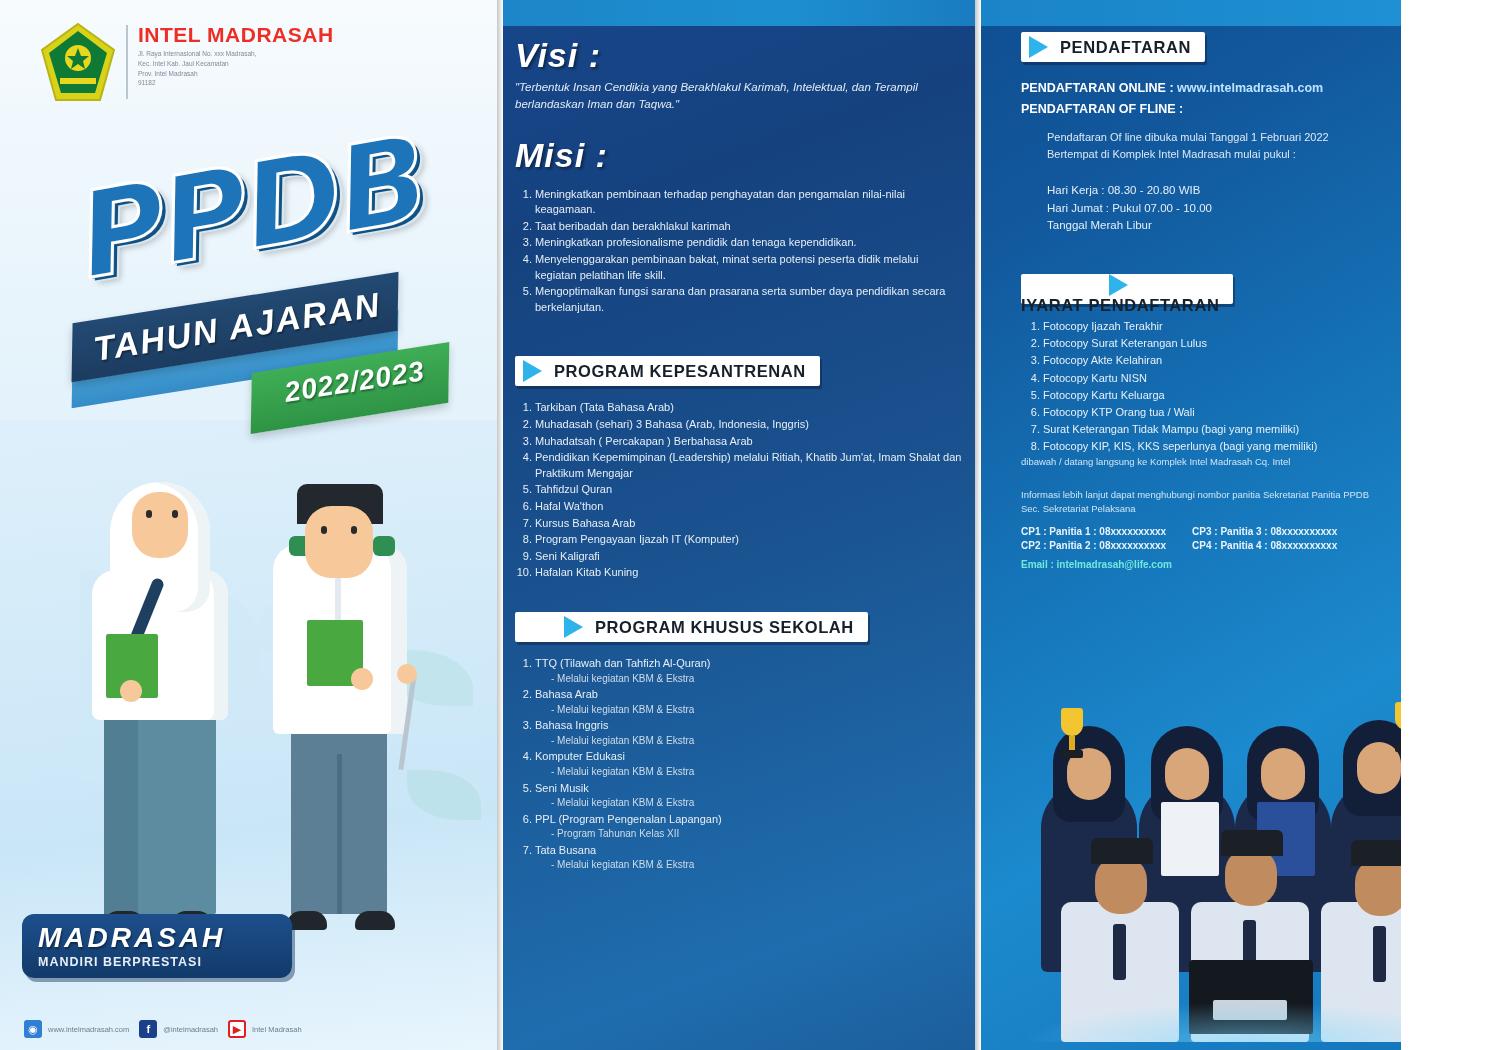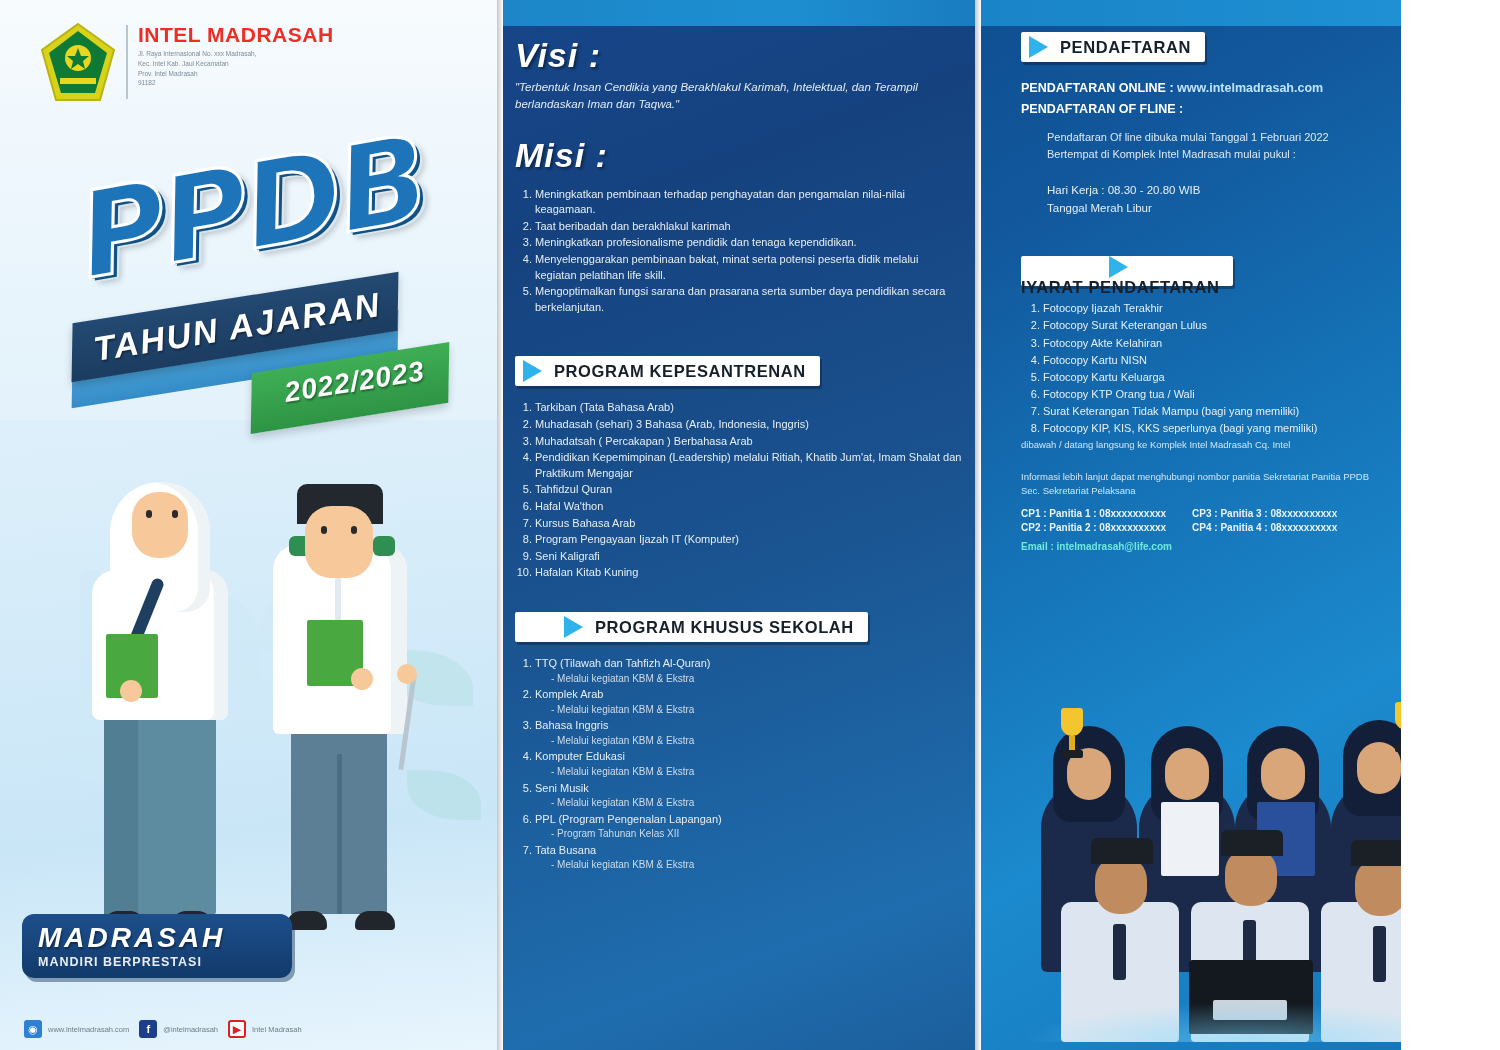--- a/index.html
+++ b/index.html
@@ -352,21 +352,21 @@
         <li>Hafalan Kitab Kuning</li>
       </ol>
 
       <div class="sec-head" style="margin-top:30px;padding-left:41px;">
         <span class="tri"></span>
         <span class="txt">PROGRAM KHUSUS SEKOLAH</span>
       </div>
       <ol class="clean" style="margin-top:14px;max-width:430px;">
         <li><span>TTQ (Tilawah dan Tahfizh Al-Quran)</span>
           <div class="sub">Melalui kegiatan KBM &amp; Ekstra</div></li>
-        <li><span>Komplek Arab</span>
+        <li><span>Bahasa Arab</span>
           <div class="sub">Melalui kegiatan KBM &amp; Ekstra</div></li>
         <li><span>Bahasa Inggris</span>
           <div class="sub">Melalui kegiatan KBM &amp; Ekstra</div></li>
         <li><span>Komputer Edukasi</span>
           <div class="sub">Melalui kegiatan KBM &amp; Ekstra</div></li>
         <li><span>Seni Musik</span>
           <div class="sub">Melalui kegiatan KBM &amp; Ekstra</div></li>
         <li><span>PPL (Program Pengenalan Lapangan)</span>
           <div class="sub">Program Tahunan Kelas XII</div></li>
         <li><span>Tata Busana</span>
@@ -387,20 +387,21 @@
       <div class="r-line" style="margin-top:16px;">
         <span>PENDAFTARAN ONLINE :</span>
         <span class="r-url">www.intelmadrasah.com</span>
       </div>
       <div class="r-line">PENDAFTARAN OF FLINE :</div>
 
       <div class="r-ind" style="margin-top:8px;">Pendaftaran Of line dibuka mulai Tanggal 1 Februari 2022</div>
       <div class="r-ind">Bertempat di Komplek Intel Madrasah mulai pukul :</div>
 
       <div class="r-hours" style="margin-top:18px;">Hari Kerja : 08.30 - 20.80 WIB</div>
+      <div class="r-hours">Hari Jumat : Pukul 07.00 - 10.00</div>
       <div class="r-hours">Tanggal Merah Libur</div>
 
       <div class="sec-head" style="margin-top:39px;flex-direction:column;">
         <span class="tri"></span>
         <span class="txt">IYARAT PENDAFTARAN</span>
       </div>
       <ol class="r-list" style="margin-top:14px;">
         <li>Fotocopy Ijazah Terakhir</li>
         <li>Fotocopy Surat Keterangan Lulus</li>
         <li>Fotocopy Akte Kelahiran</li>

